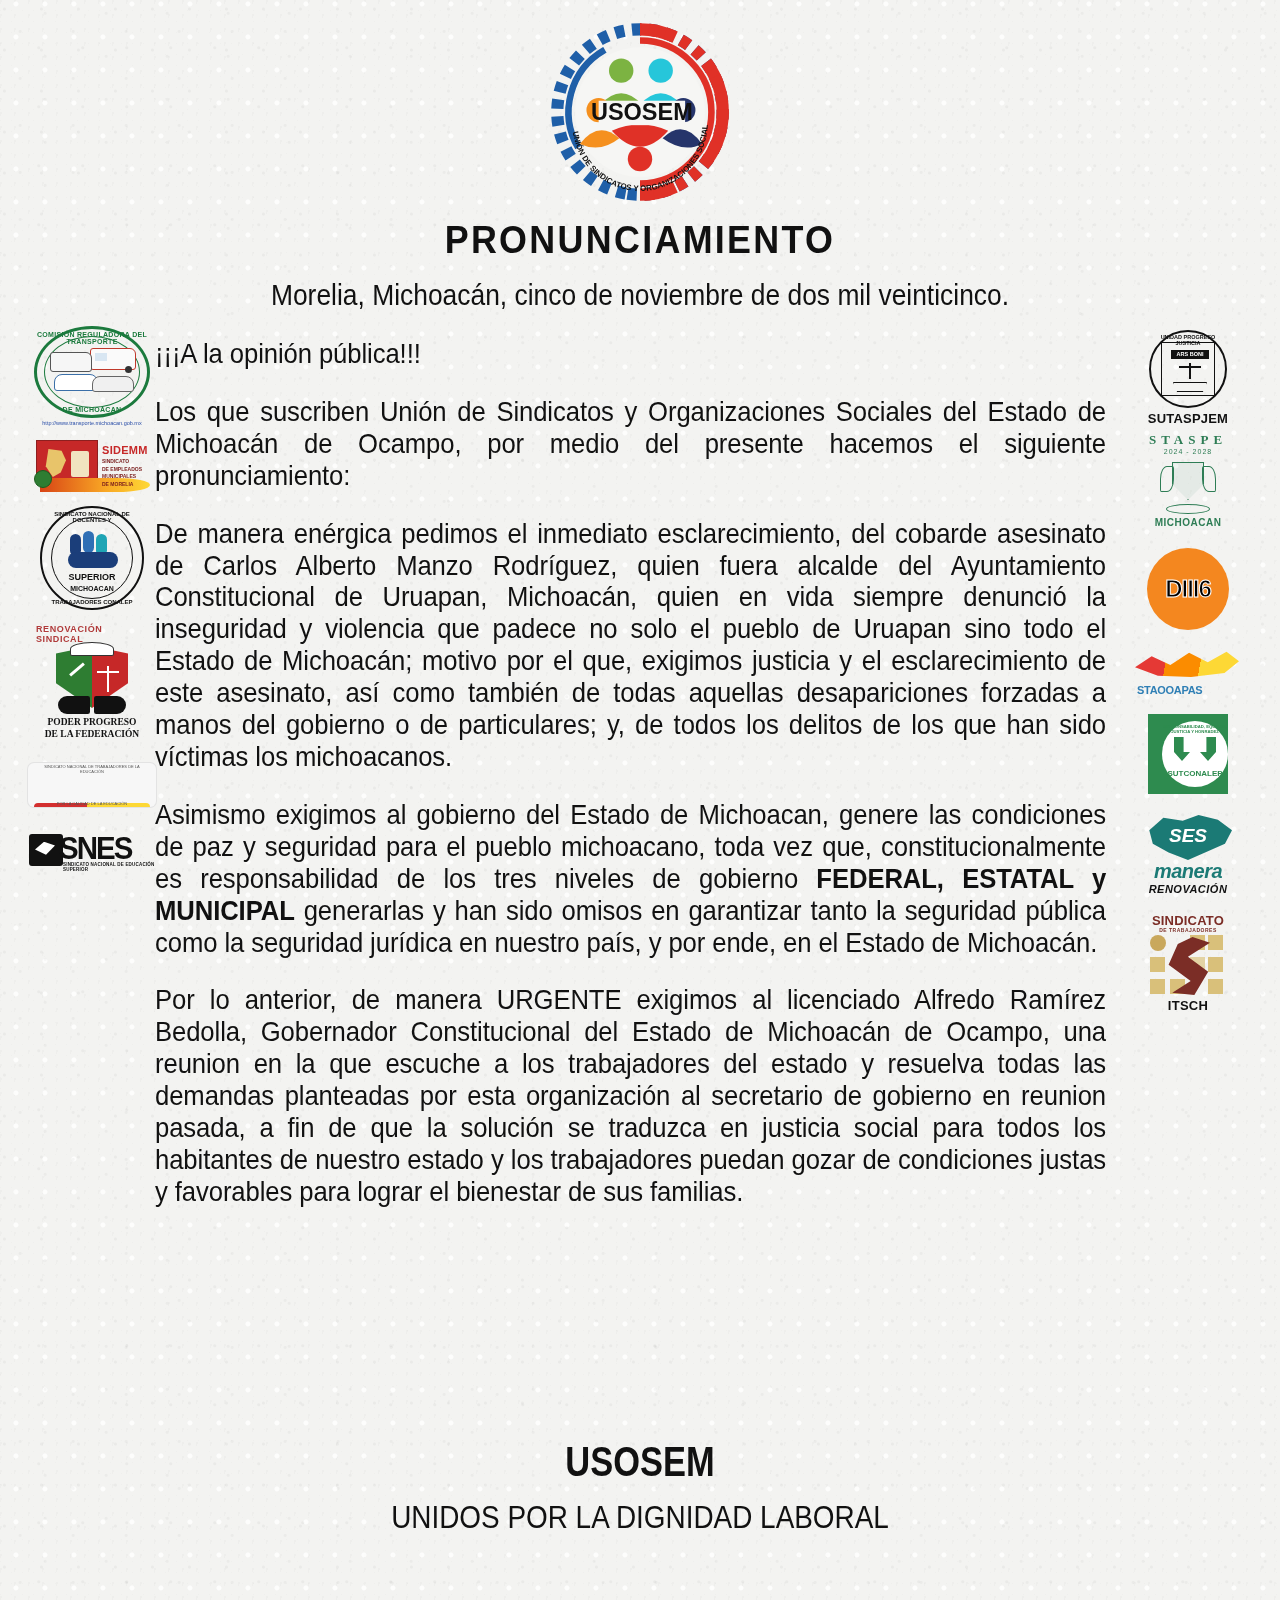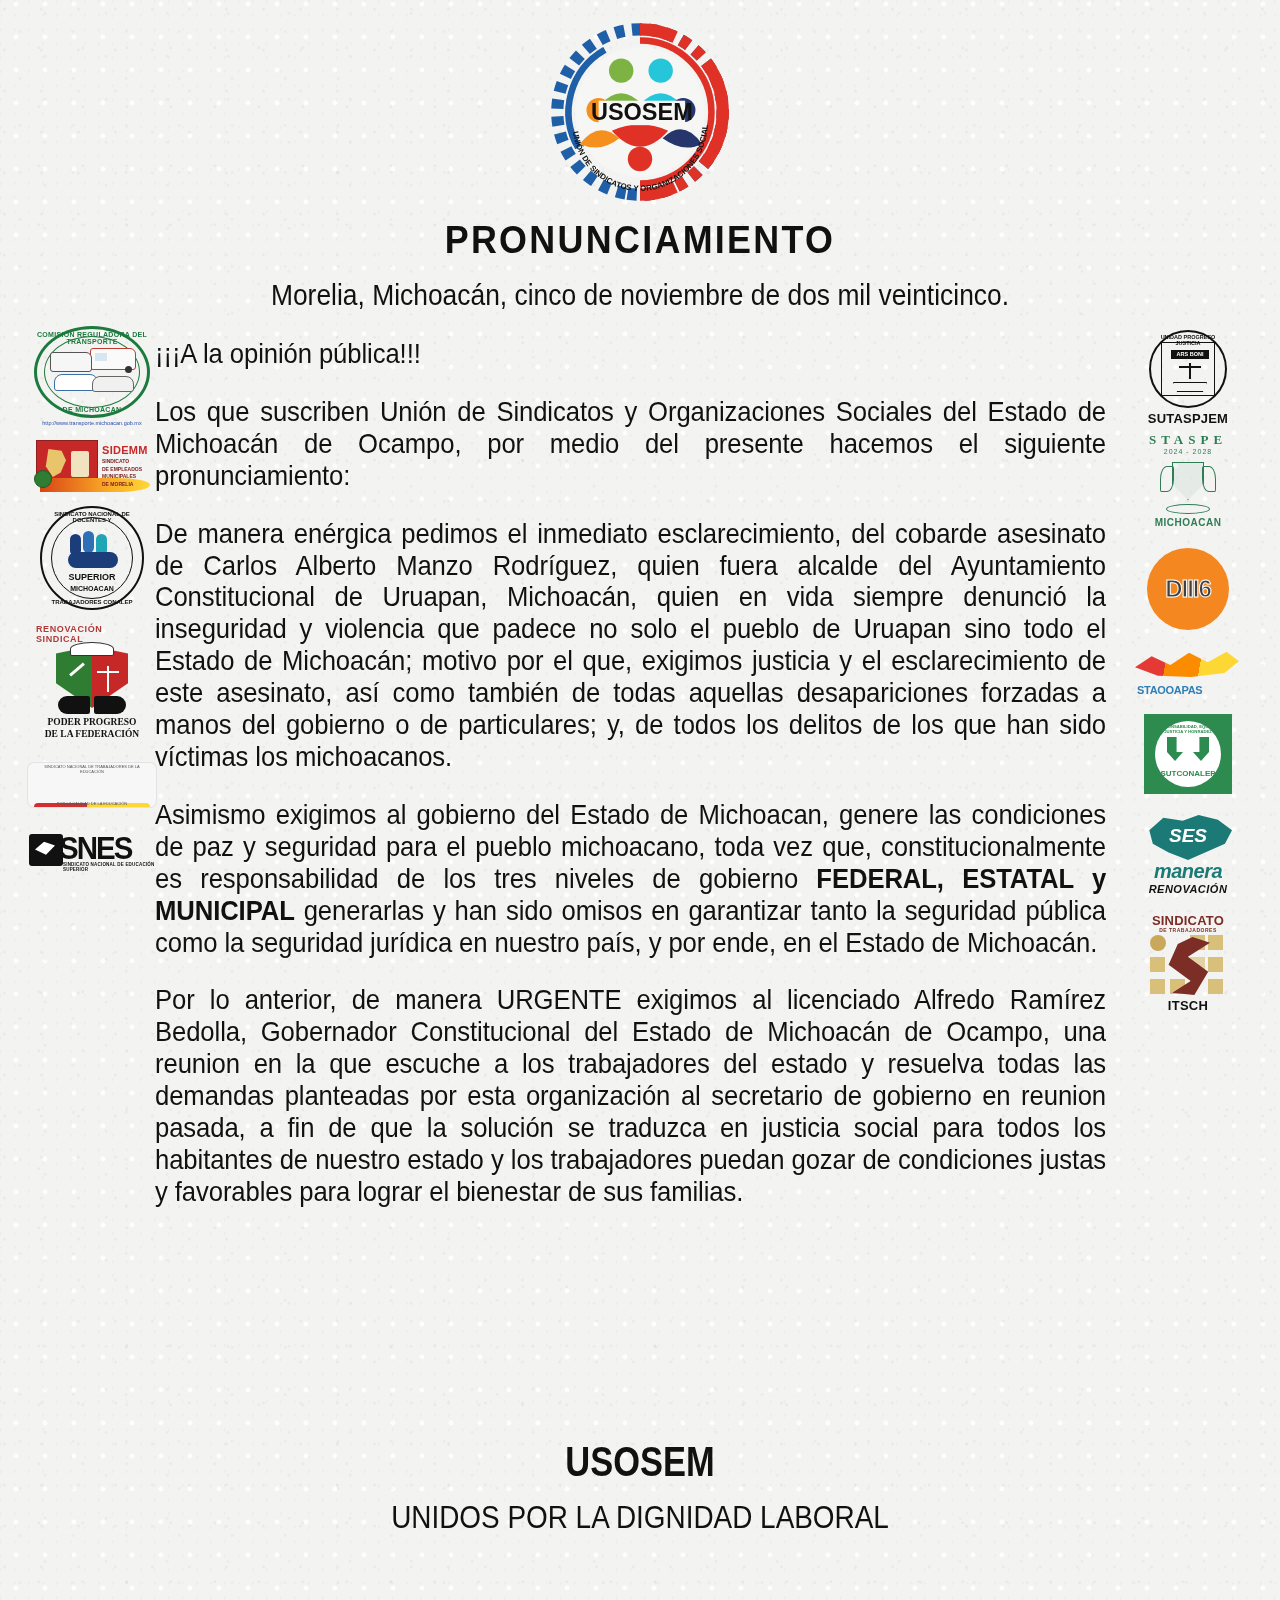--- a/index.html
+++ b/index.html
@@ -210,30 +210,30 @@
   .sut-inner .band { position: absolute; left: 0; right: 0; top: 0; height: 9px; background: #111; color: #fff;
     font-size: 5.5px; font-weight: 700; text-align: center; line-height: 9px; }
   .sut-inner .scales { position: absolute; left: 8px; top: 13px; width: 22px; height: 16px; }
   .sut-inner .scales::before { content: ""; position: absolute; left: 10px; top: 0; width: 2px; height: 16px; background: #111; }
   .sut-inner .scales::after { content: ""; position: absolute; left: 0; top: 3px; width: 22px; height: 2px; background: #111; }
   .sut-inner .bookb { position: absolute; left: 2px; bottom: 0; width: 34px; height: 10px; border: 1.5px solid #111;
     clip-path: polygon(0 0, 100% 0, 88% 100%, 12% 100%); }
   .sut-name { font-size: 13px; font-weight: 700; margin-top: 3px; letter-spacing: 0.2px; }
 
   .diii6-logo { width: 82px; height: 82px; border-radius: 50%; background: #f4871f; display: flex; align-items: center; justify-content: center; }
-  .diii6-word { color: #404040; font-size: 24px; font-weight: 700; letter-spacing: -1px;
+  .diii6-word { color: #000000; font-size: 24px; font-weight: 700; letter-spacing: -1px;
     -webkit-text-stroke: 1px #fff; }
 
   .staooapas-logo { width: 122px; height: 46px; position: relative; }
   .staooapas-flame { position: absolute; left: 8px; top: 0; width: 104px; height: 28px;
     background: linear-gradient(100deg,#e53935 0 30%, #fb8c00 30% 62%, #fdd835 62% 100%);
     clip-path: polygon(0% 62%, 16% 22%, 34% 54%, 52% 10%, 70% 44%, 88% 6%, 100% 40%, 86% 82%, 54% 96%, 22% 92%); }
   .staooapas-word { position: absolute; left: 10px; bottom: 0; font-size: 11px; font-weight: 700; color: #2f7fb5; letter-spacing: -0.3px; }
 
-  .sutconalep-logo { width: 88px; height: 80px; background: #2e8b4f; position: relative; display: flex; align-items: center; justify-content: center; }
+  .sutconalep-logo { width: 80px; height: 80px; background: #2e8b4f; position: relative; display: flex; align-items: center; justify-content: flex-end; }
   .sutconalep-circle { width: 66px; height: 66px; border-radius: 50%; background: #fff; position: relative; }
   .sutconalep-ring { position: absolute; inset: 0; font-size: 4.2px; font-weight: 700; color: #2e8b4f; }
   .sutconalep-ring span { position: absolute; left: 0; right: 0; text-align: center; top: 3px; }
   .sutconalep-arrows { position: absolute; left: 12px; top: 16px; width: 42px; height: 28px; }
   .sutconalep-arrows::before, .sutconalep-arrows::after {
     content: ""; position: absolute; width: 16px; height: 24px; background: #2e8b4f; }
   .sutconalep-arrows::before { left: 0; clip-path: polygon(0 0, 60% 0, 60% 62%, 100% 62%, 50% 100%, 0 62%); }
   .sutconalep-arrows::after { right: 0; clip-path: polygon(40% 0, 100% 0, 100% 62%, 50% 100%, 0 62%, 40% 62%); }
   .sutconalep-name { position: absolute; left: 0; right: 0; bottom: 9px; text-align: center; font-size: 8px; font-weight: 700; color: #2e8b4f; }
 

